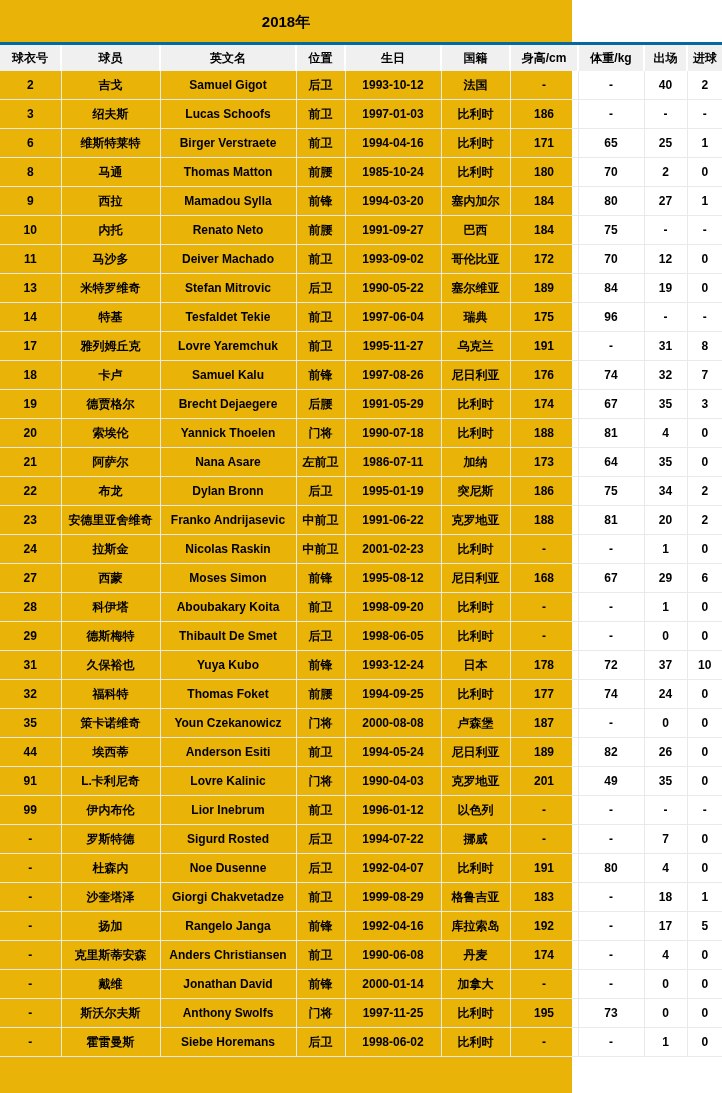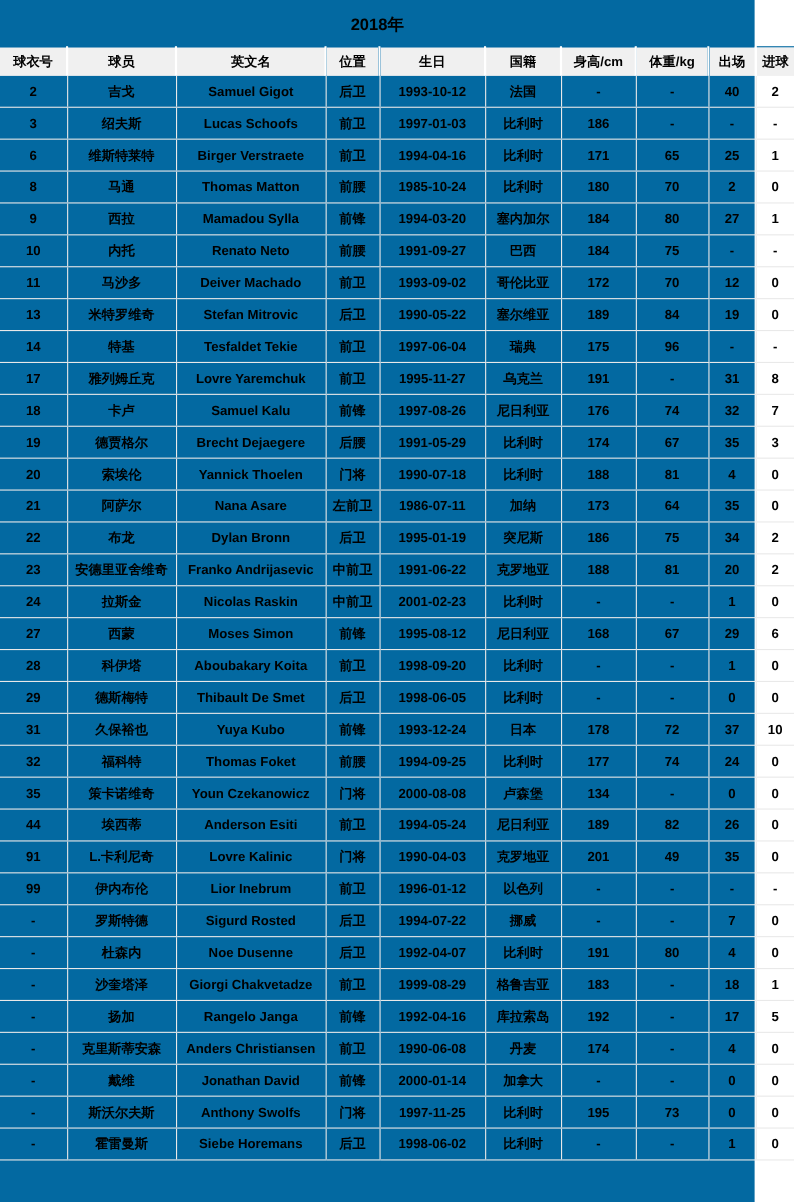--- a/index.html
+++ b/index.html
@@ -6,39 +6,39 @@
     margin: 0;
     padding: 0;
     background: #ffffff;
     width: 722px;
   }
   body {
     font-family: "Liberation Sans", "DejaVu Sans", sans-serif;
     color: #000000;
   }
   .page {
-    width: 686px;
+    width: 572px;
     min-height: 1093px;
-    background: #0369a1;
+    background: #eab308;
   }
   .page-title {
     padding: 13px 0 10px 0;
     text-align: center;
     font-size: 15px;
     font-weight: 700;
     color: #000000;
   }
   table.roster {
     width: 722px;
     border-collapse: collapse;
     table-layout: fixed;
   }
   table.roster th {
     background: #f0f0f0;
-    border-top: 1px solid #0369a1;
+    border-top: 3px solid #0369a1;
     border-left: 2px solid #ffffff;
     height: 26px;
     font-size: 12px;
     font-weight: 700;
     text-align: center;
     vertical-align: middle;
     padding: 0;
     color: #000000;
     overflow: hidden;
     white-space: nowrap;
@@ -362,21 +362,21 @@
           <td>24</td>
           <td>0</td>
         </tr>
         <tr>
           <td>35</td>
           <td>策卡诺维奇</td>
           <td>Youn Czekanowicz</td>
           <td>门将</td>
           <td>2000-08-08</td>
           <td>卢森堡</td>
-          <td>134</td>
+          <td>187</td>
           <td>-</td>
           <td>0</td>
           <td>0</td>
         </tr>
         <tr>
           <td>44</td>
           <td>埃西蒂</td>
           <td>Anderson Esiti</td>
           <td>前卫</td>
           <td>1994-05-24</td>

